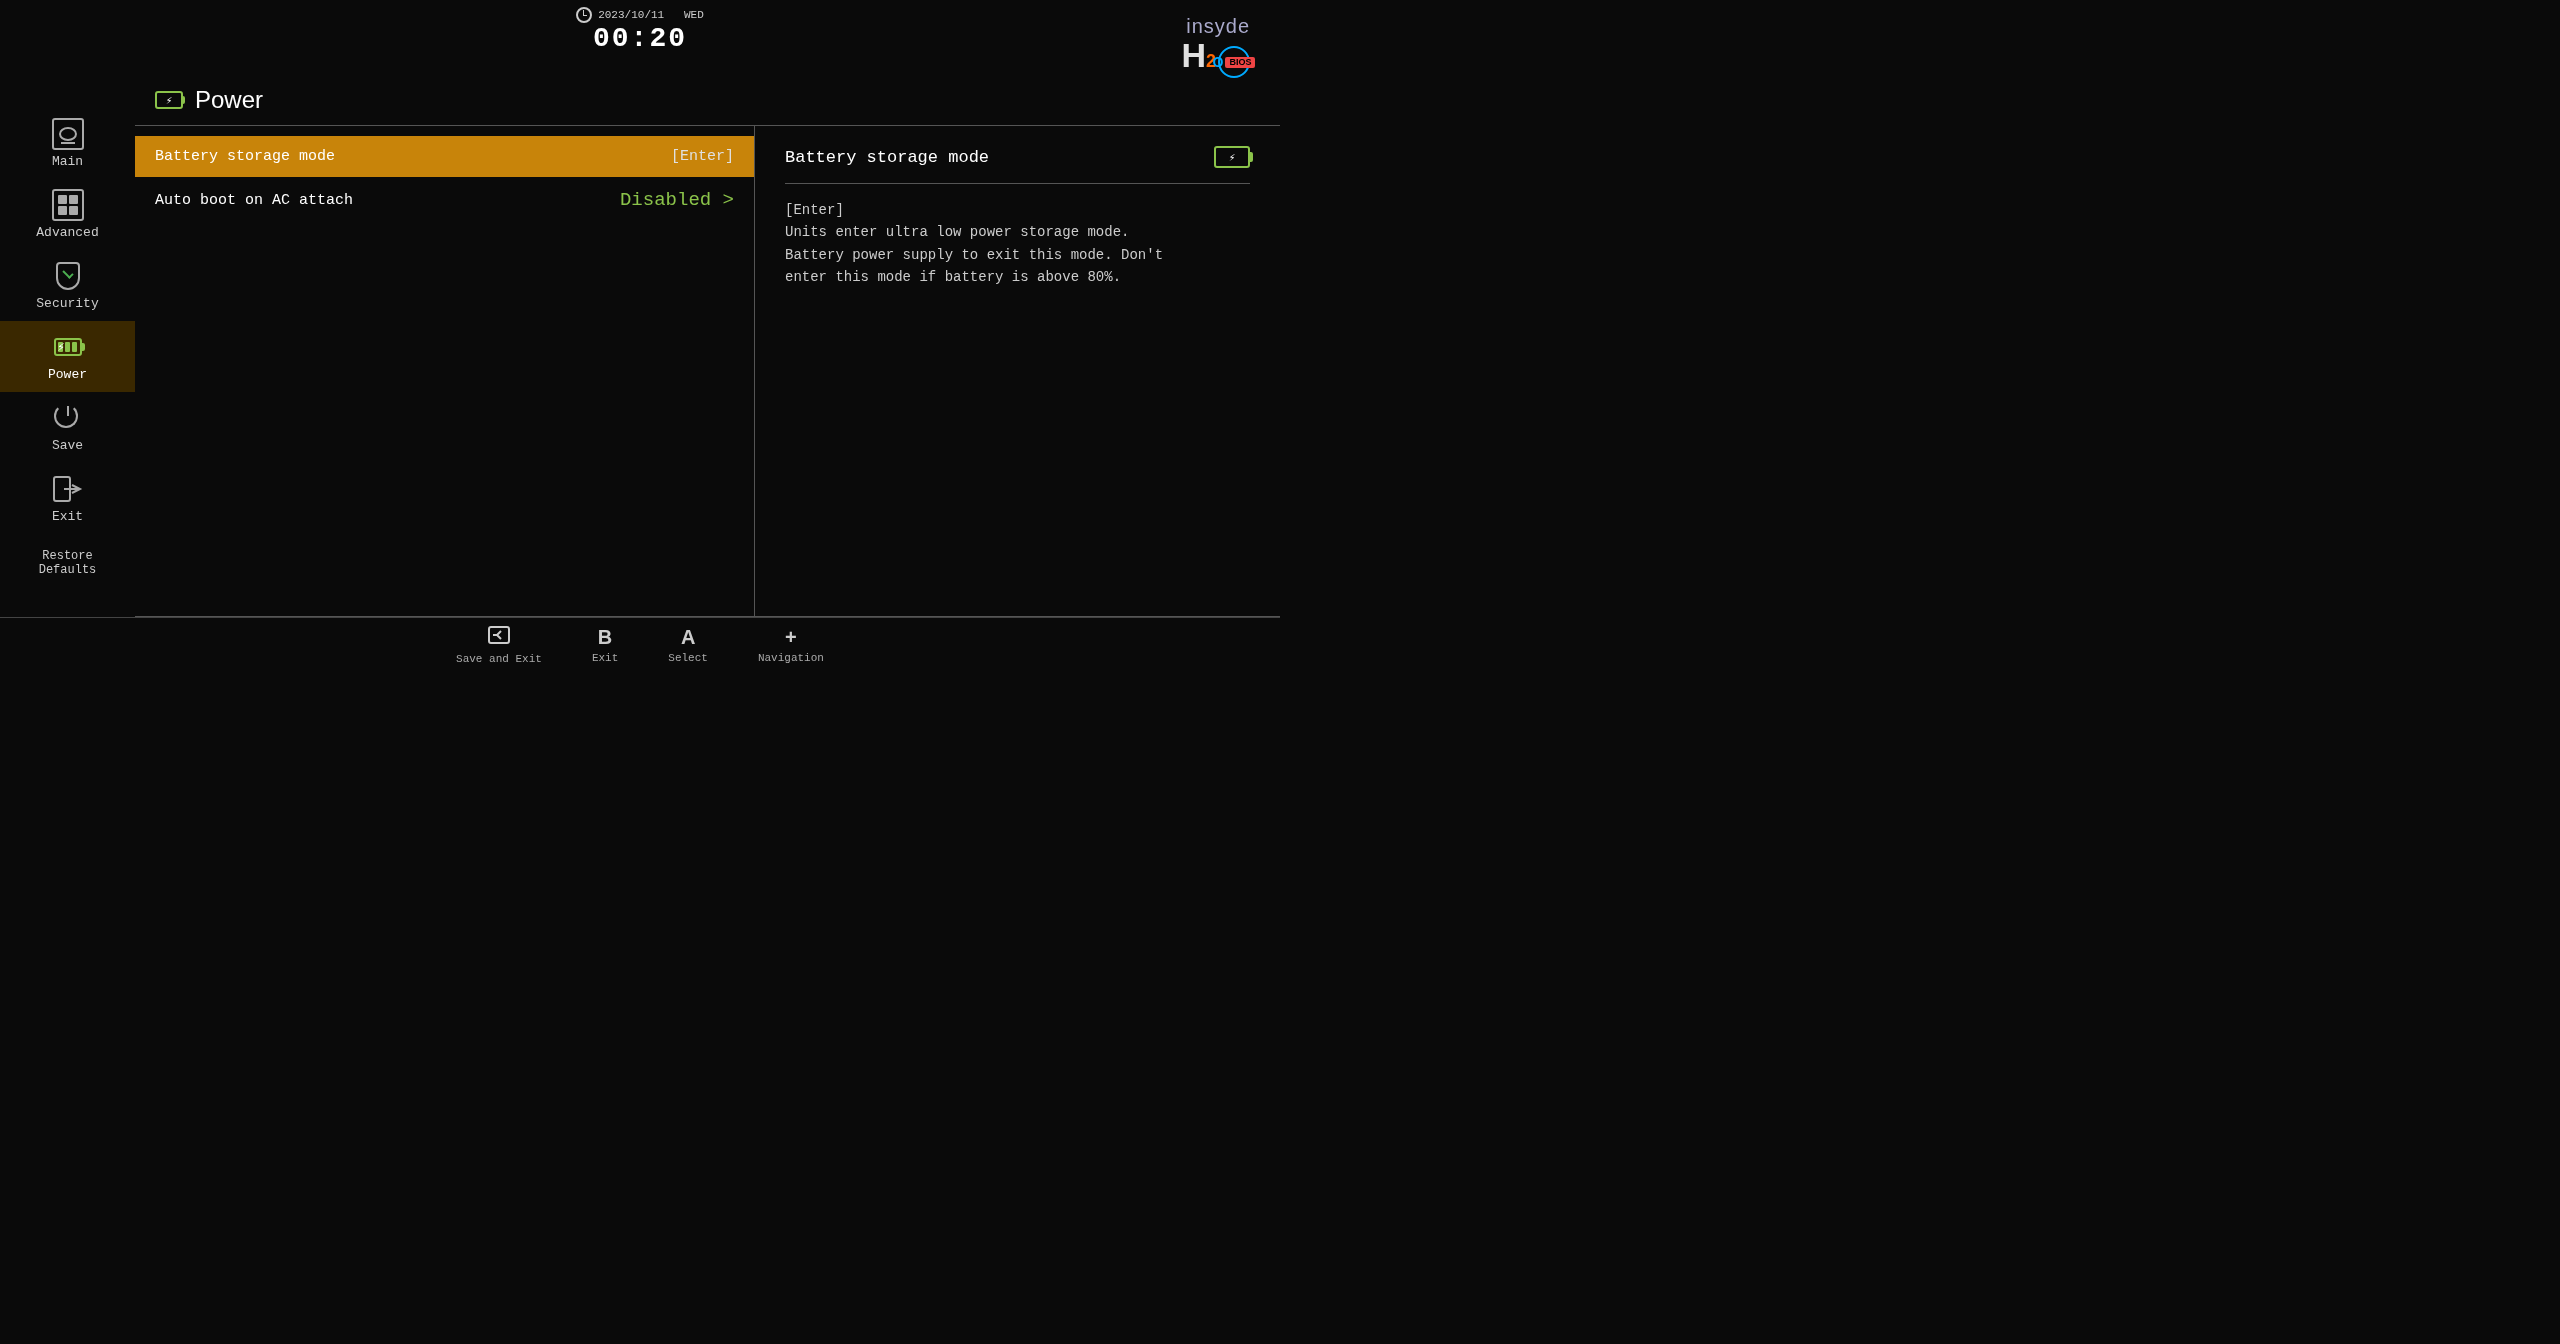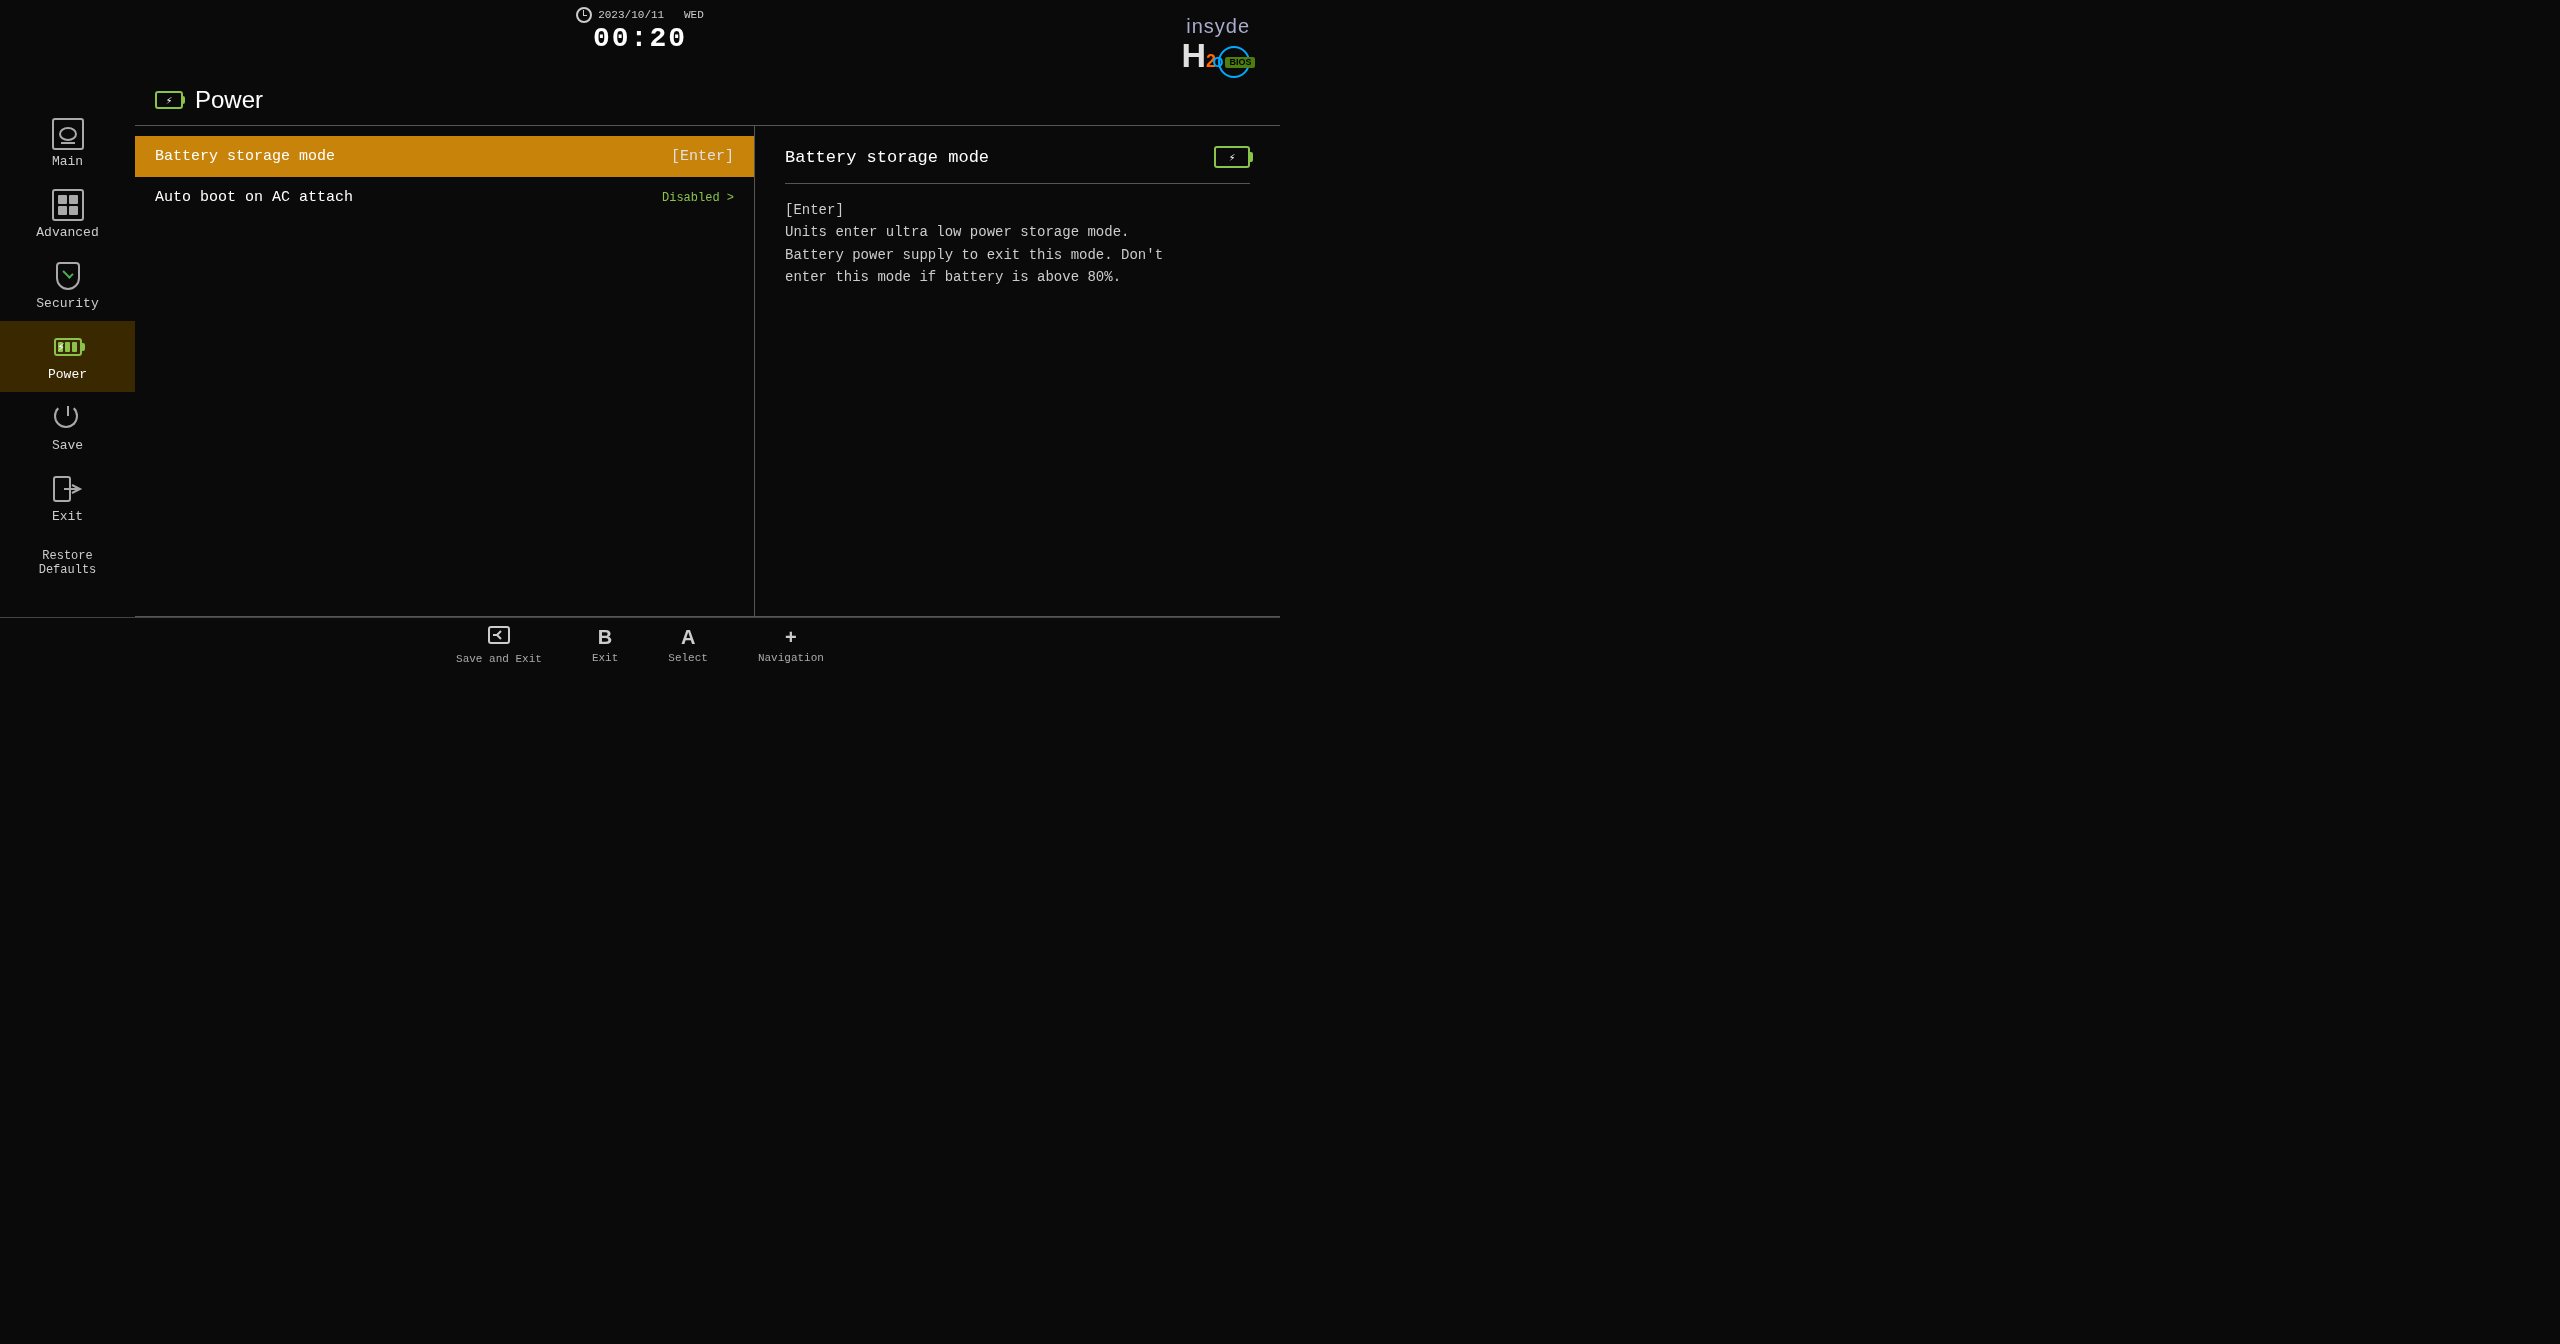--- a/index.html
+++ b/index.html
@@ -135,21 +135,21 @@
       border-radius: 50%;
       width: 32px;
       height: 32px;
       display: inline-flex;
       align-items: center;
       justify-content: center;
       font-size: 14px;
       margin-left: 2px;
     }
     .bios-badge {
-      background: #4d7c0f;
+      background: #ef4444;
       color: #000;
       font-size: 9px;
       padding: 1px 4px;
       border-radius: 2px;
       margin-left: 2px;
       vertical-align: middle;
     }
 
     
     .sidebar {
@@ -413,21 +413,21 @@
       cursor: pointer;
     }
     .menu-item.selected {
       background: #c8840a;
     }
     .menu-item-label {
       font-size: 15px;
       color: #fff;
     }
     .menu-item-value {
-      font-size: 12px;
+      font-size: 19px;
       color: #8bc34a;
     }
     .menu-item-enter {
       font-size: 15px;
       color: #e0e0e0;
     }
 
     
     .desc-title {
       font-size: 17px;

